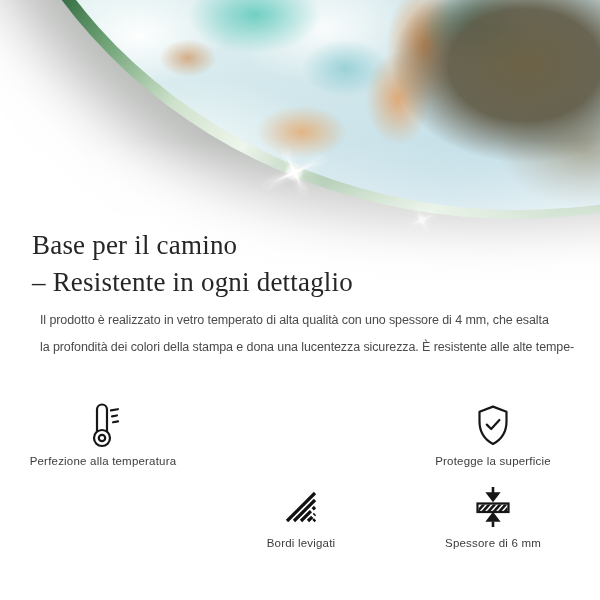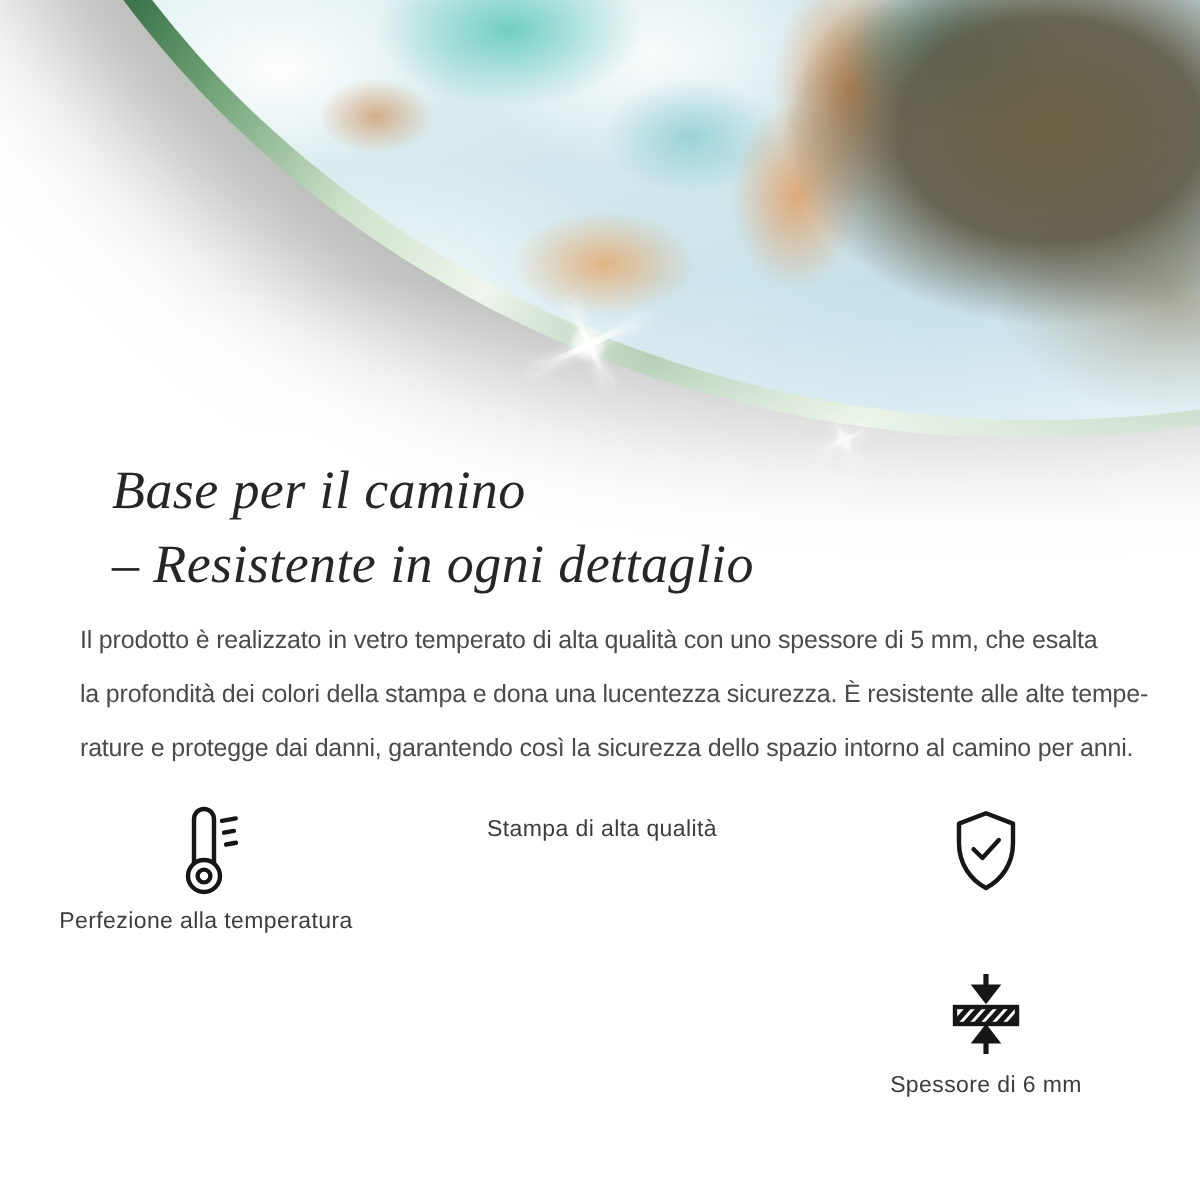--- a/index.html
+++ b/index.html
@@ -53,23 +53,23 @@
   .sparkle.main .glow{left:22px;top:22px;width:20px;height:20px;}
   .sparkle.main .ray-h{left:0;top:30.5px;width:64px;height:3px;}
   .sparkle.main .ray-v{left:30.5px;top:8px;width:3px;height:48px;}
   .sparkle.small{left:408px;top:206px;width:28px;height:28px;opacity:.8;}
   .sparkle.small .glow{left:9px;top:9px;width:10px;height:10px;}
   .sparkle.small .ray-h{left:0;top:13px;width:28px;height:2px;}
   .sparkle.small .ray-v{left:13px;top:2px;width:2px;height:24px;}
   
   .content{position:absolute;inset:0;}
   .page-title{
-    position:absolute;left:56px;top:227px;
+    position:absolute;left:32px;top:227px;
     font-family:"Liberation Serif", serif;font-size:27px;line-height:37px;
-    color:#262626;font-weight:400;letter-spacing:.2px;font-style:italic;
+    color:#262626;font-weight:400;letter-spacing:.2px;
   }
   .page-title span{display:block;}
   .description{
     position:absolute;left:40px;top:307px;
     font-size:12.5px;line-height:27px;letter-spacing:-.1px;color:#4a4a4a;
   }
   .description span{display:block;white-space:nowrap;}
   
   .feature{position:absolute;width:190px;text-align:center;}
   .c1{left:8px}.c2{left:206px}.c3{left:398px}
@@ -101,55 +101,68 @@
 </div>
 
 <div class="content">
 
   <h1 class="page-title" style="margin:0;">
     <span>Base per il camino</span>
     <span>– Resistente in ogni dettaglio</span>
   </h1>
 
   <p class="description" style="margin:0;">
-    <span>Il prodotto è realizzato in vetro temperato di alta qualità con uno spessore di 5 mm, che esalta</span>
+    <span>Il prodotto è realizzato in vetro temperato di alta qualità con uno spessore di 4 mm, che esalta</span>
     <span>la profondità dei colori della stampa e dona una lucentezza sicurezza. È resistente alle alte tempe-</span>
-    <span>rature e protegge dai danni, garantendo così la sicurezza dello spazio intorno al camino per anni.</span>
   </p>
 
   <div class="feature r1 c1">
     <div class="icon-box">
       <svg width="36" height="46" viewBox="0 0 36 46">
         <path class="icon-stroke" d="M12,29.5 V7.5 a5,5 0 0 1 10,0 V29.5"></path>
         <circle class="icon-stroke" cx="17" cy="36" r="8"></circle>
         <circle class="icon-stroke" cx="17" cy="36" r="3.2" stroke-width="2"></circle>
         <g class="icon-stroke" stroke-width="2" stroke-linecap="round" transform="rotate(-10 29 14)">
           <path d="M27,8 h7"></path>
             <path d="M27,14 h5"></path>
             <path d="M27,20 h5"></path>
         </g>
       </svg>
     </div>
     <div class="feature-label">Perfezione alla temperatura</div>
   </div>
 
   <div class="feature r1 c2">
-    <div class="feature-label">Stampa di alta qualità</div>
   </div>
 
   <div class="feature r1 c3">
     <div class="icon-box">
       <svg width="42" height="45" viewBox="0 0 42 45">
         <path class="icon-stroke" stroke-linejoin="round" d="M21,3.6 L34.5,8.8 V18.5 C34.5,29 28.8,36.8 21,41 C13.2,36.8 7.5,29 7.5,18.5 V8.8 Z"></path>
         <path class="icon-stroke" stroke-linecap="round" stroke-linejoin="round" d="M14.8,21.6 L19.2,26 L27.4,17"></path>
       </svg>
     </div>
+    <div class="feature-label">Protegge la superficie</div>
   </div>
 
 
+  <div class="feature r2 c2">
+    <div class="icon-box">
+      <svg width="40" height="38" viewBox="0 0 40 38">
+        <g stroke="#111111" stroke-width="3.2" fill="none">
+          <path d="M6,33 L34,5"></path>
+          <path d="M13,33 L34,12"></path>
+          <path d="M20,33 L34,19" stroke-dasharray="14 2.6"></path>
+          <path d="M27,33 L34,26" stroke-dasharray="6 2.4"></path>
+          <path d="M32.4,33 L34,31.4"></path>
+        </g>
+      </svg>
+    </div>
+    <div class="feature-label">Bordi levigati</div>
+  </div>
 
   <div class="feature r2 c3">
     <div class="icon-box">
       <svg width="40" height="46" viewBox="0 0 40 46">
         <defs>
             <clipPath id="barclip">
               <rect x="5.5" y="20.5" width="29" height="6.6"></rect>
             </clipPath>
           </defs>
         <rect class="icon-stroke" x="4.5" y="19.5" width="31" height="8.5" stroke-width="2"></rect>

